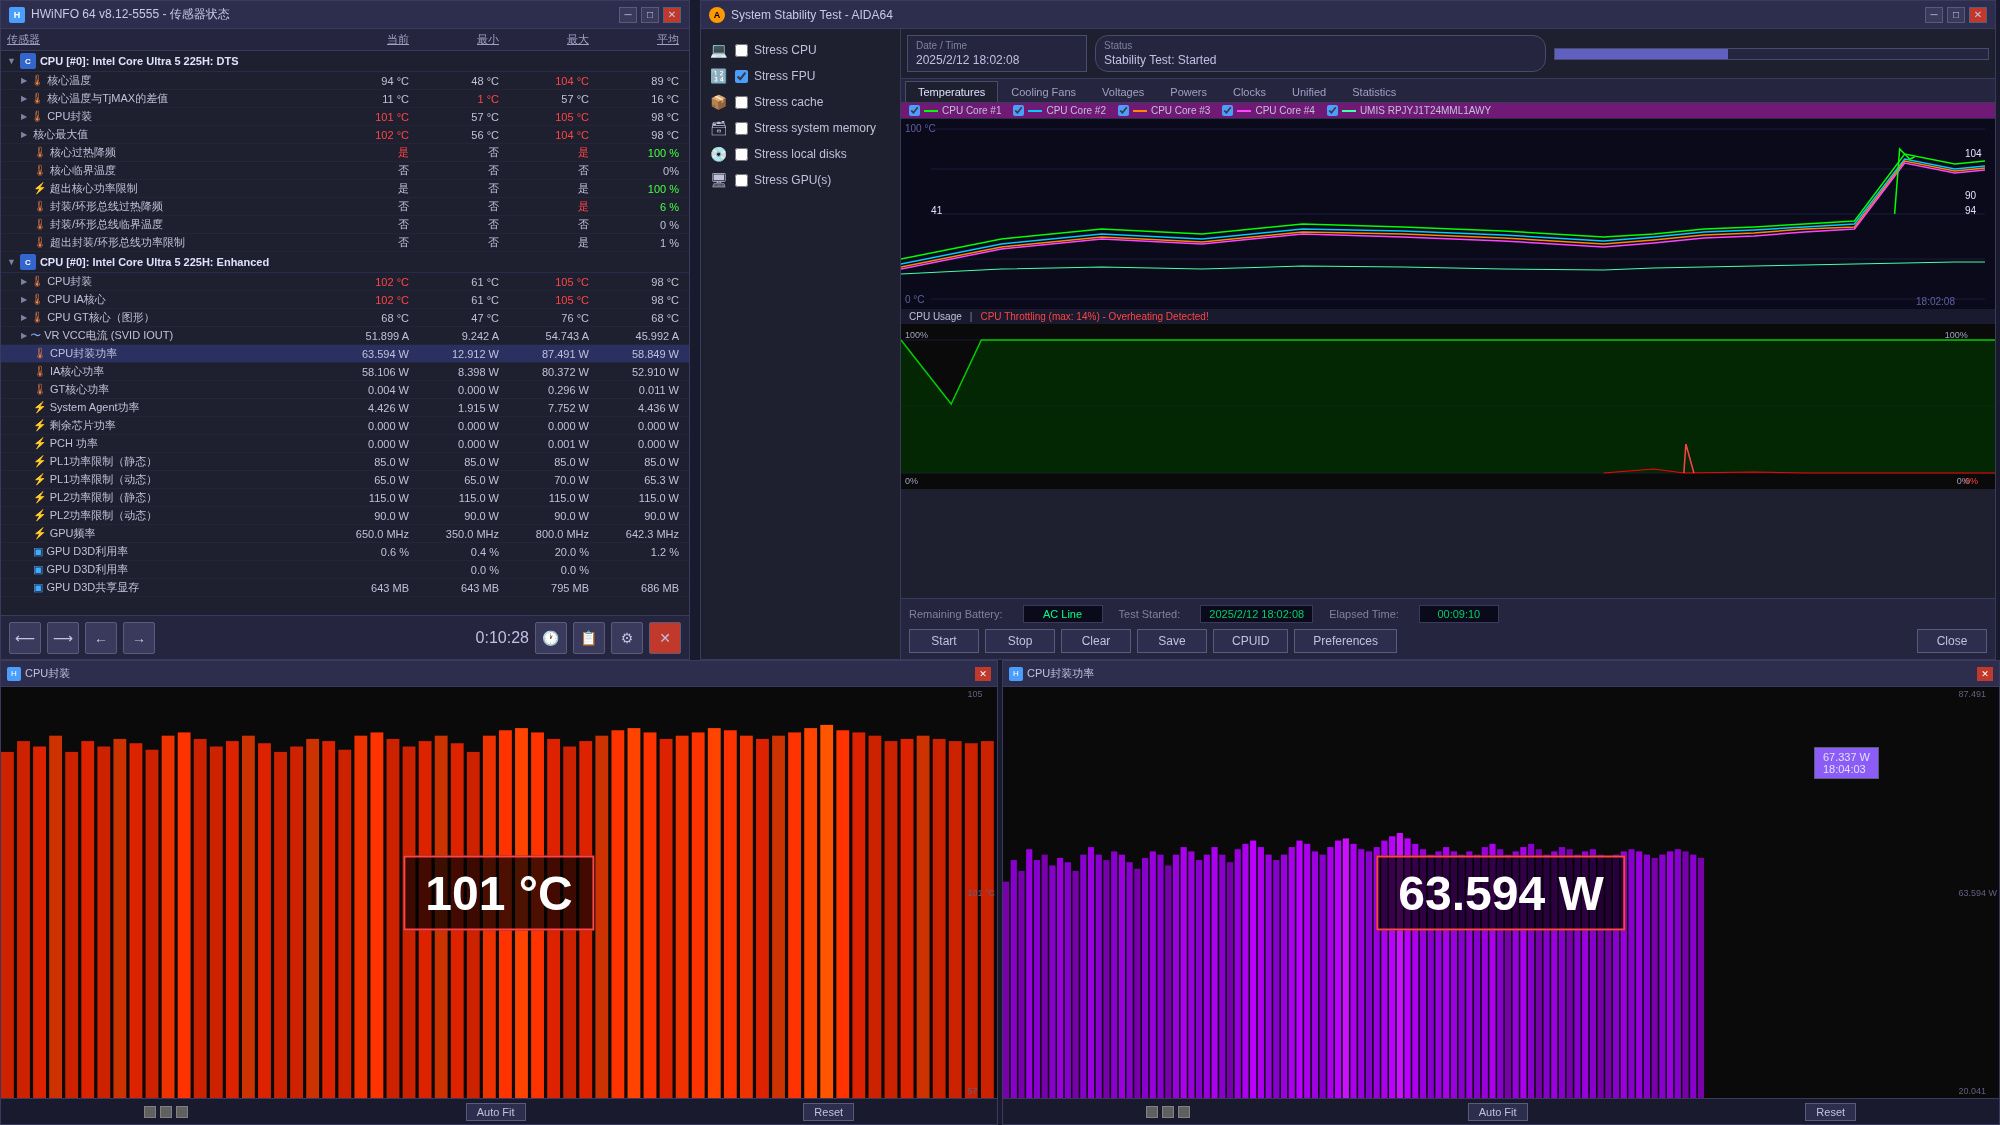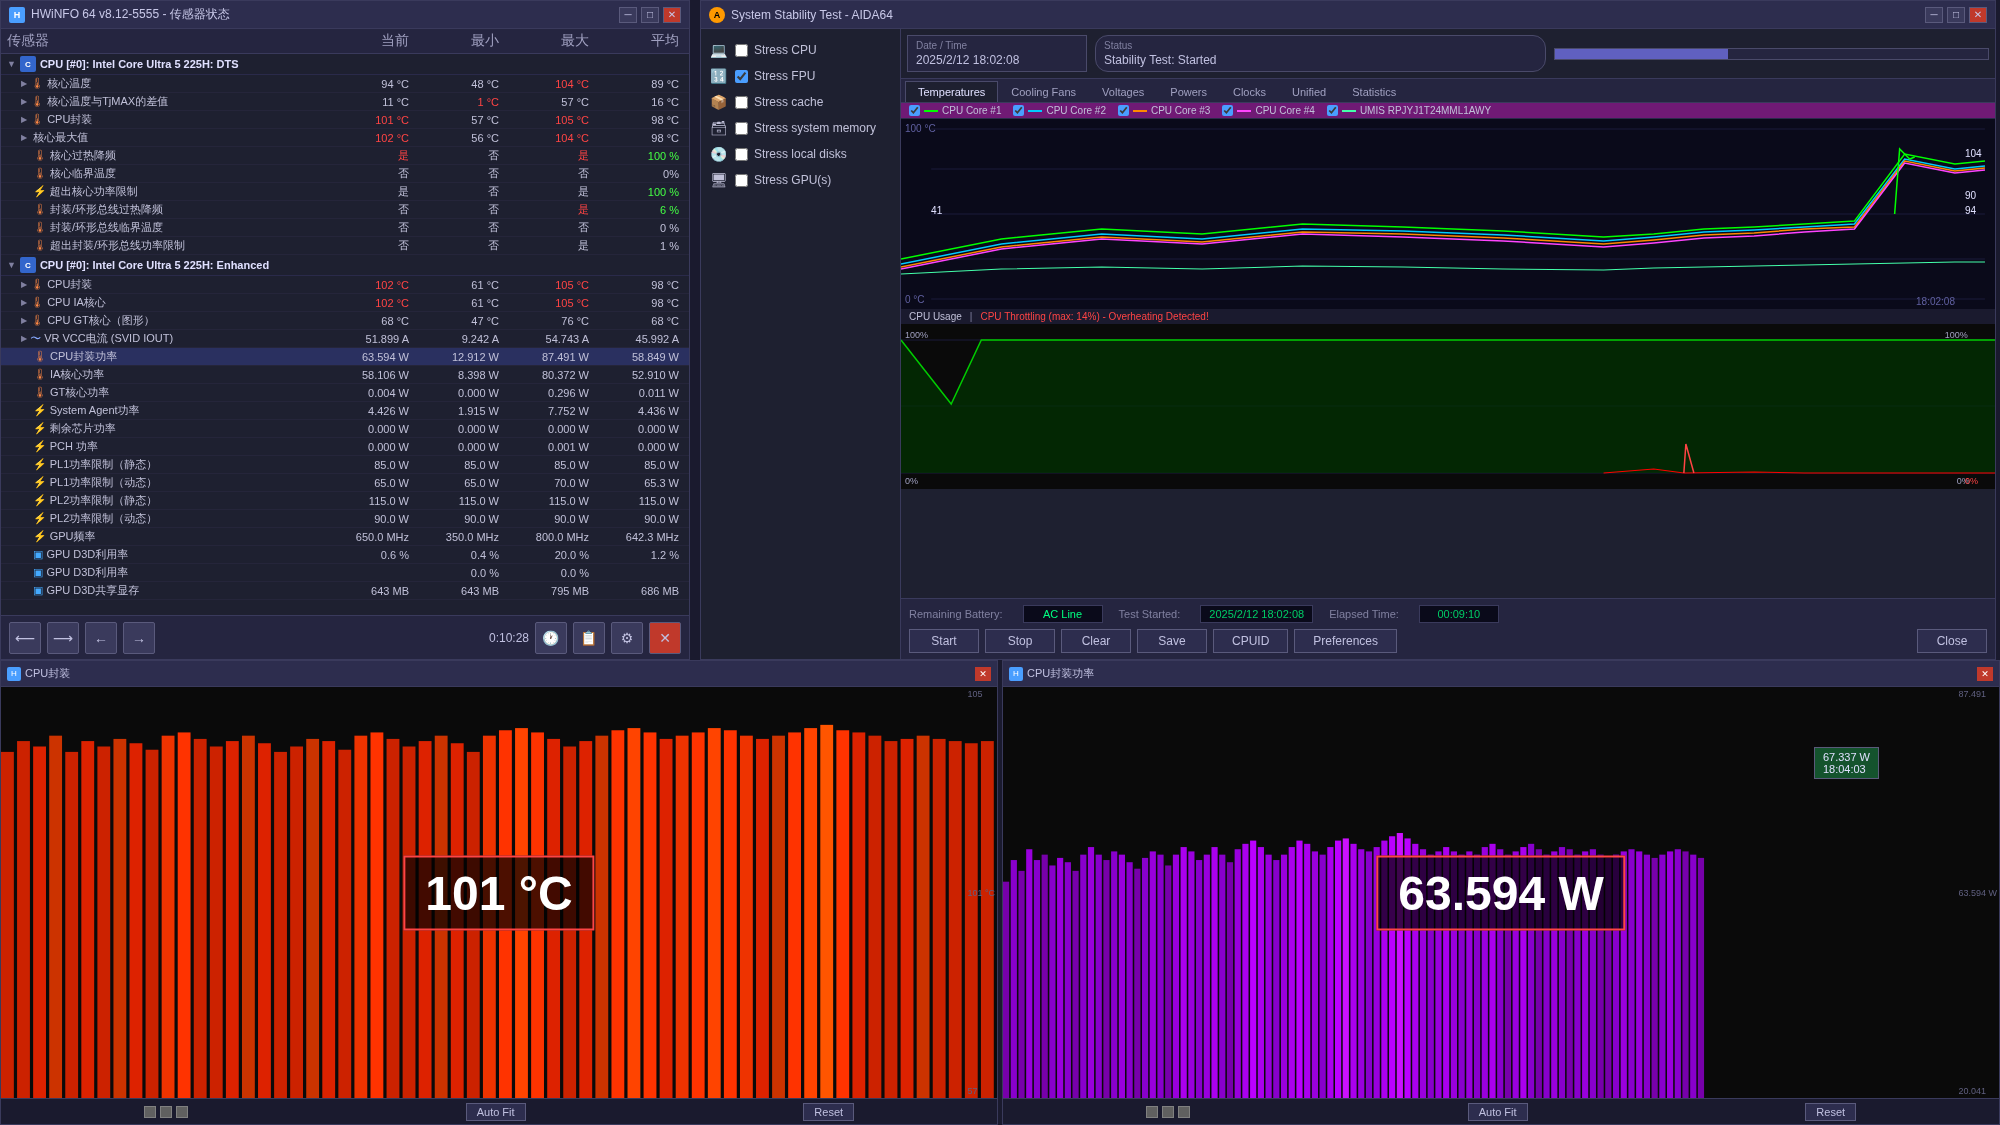--- a/index.html
+++ b/index.html
@@ -68,21 +68,22 @@
     .titlebar-btn.close { background: #c0392b; }
 
     
     .hw-table-header {
       display: grid;
       grid-template-columns: 1fr 90px 90px 90px 90px;
       background: #252540;
       border-bottom: 1px solid #3a3a5c;
       padding: 3px 6px;
       color: #a0a0c0;
-      font-size: 14px;
+      font-size: 11px;
+      text-decoration: underline;
     }
 
     .hw-table-body {
       flex: 1;
       overflow: hidden;
     }
 
     .hw-group-header {
       display: flex;
       align-items: center;
@@ -130,21 +131,21 @@
       border: 1px solid #5a5a7c;
       border-radius: 2px;
       display: flex; align-items: center; justify-content: center;
       cursor: pointer;
       color: #c0c0e0;
       font-size: 14px;
     }
 
     .hw-timer {
       color: #c0c0e0;
-      font-size: 12px;
+      font-size: 16px;
       margin-left: 4px;
     }
 
     
     .aida-panel {
       position: absolute;
       left: 700px; top: 0;
       width: 1296px;
       height: 660px;
       background: #1e2030;
@@ -515,21 +516,21 @@
       flex: 1;
       display: flex;
       flex-direction: column;
       overflow: hidden;
     }
 
     .align-right { text-align: right; padding-right: 4px; }
 
     .tooltip-box {
       position: absolute;
-      background: #14532d;
+      background: #8b5cf6;
       border: 1px solid #5a5a7a;
       padding: 3px 8px;
       color: #e0e0ff;
       font-size: 11px;
       z-index: 20;
     }
   </style>
 </head>
 <body>
 

